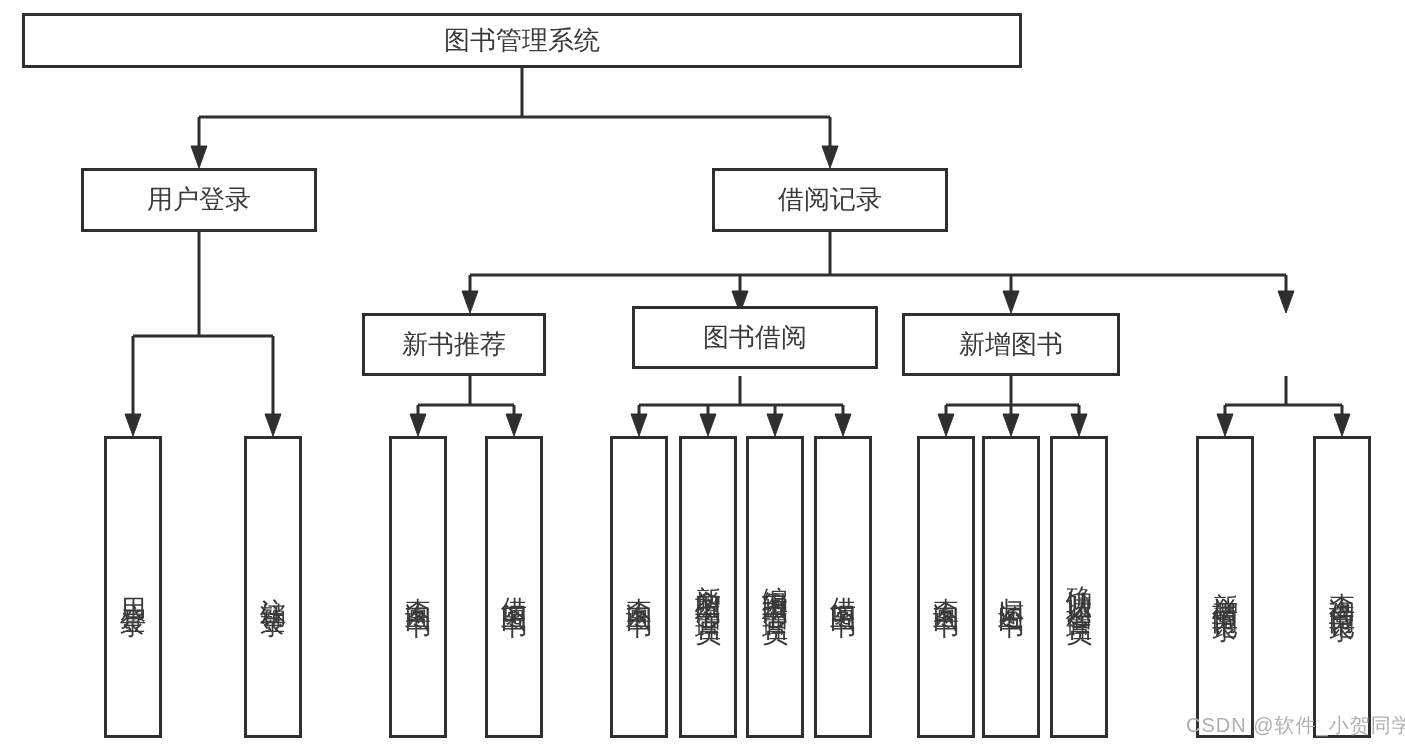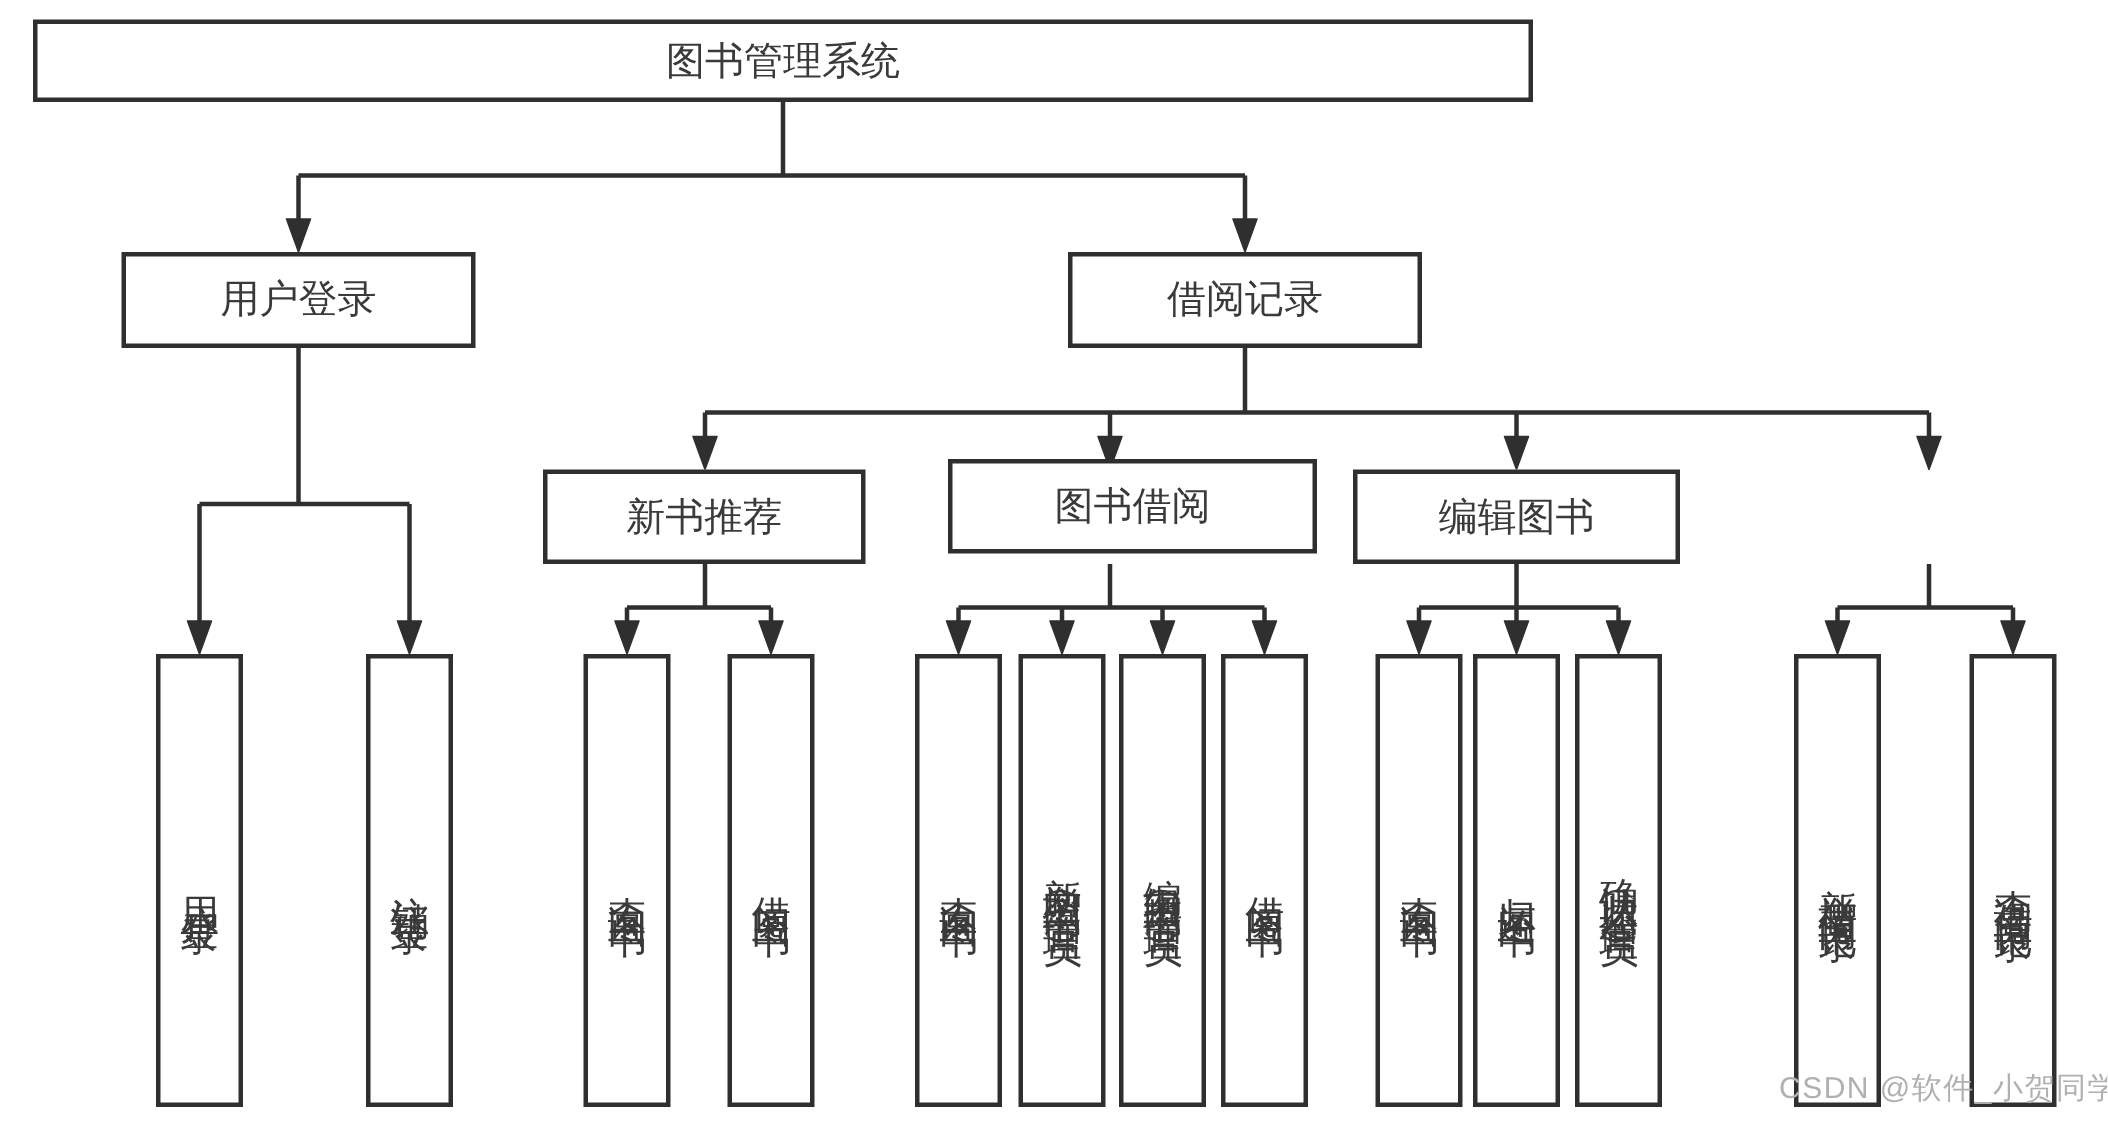--- a/index.html
+++ b/index.html
@@ -115,28 +115,28 @@
     <span>图书管理系统</span>
   </div>
 
   <div class="node" style="left:81px; top:168px; width:236px; height:64px;">
     <span>用户登录</span>
   </div>
   <div class="node" style="left:712px; top:168px; width:236px; height:64px;">
     <span>借阅记录</span>
   </div>
 
-  <div class="node" style="left:362px; top:313px; width:215px; height:63px;">
+  <div class="node" style="left:362px; top:313px; width:184px; height:63px;">
     <span>新书推荐</span>
   </div>
   <div class="node" style="left:632px; top:306px; width:246px; height:63px;">
     <span>图书借阅</span>
   </div>
   <div class="node" style="left:902px; top:313px; width:218px; height:63px;">
-    <span>编辑图书</span>
+    <span>新增图书</span>
   </div>
 
   <div class="node vertical" style="left:104px; top:436px; width:58px; height:302px;">
     <span>用户登录</span>
   </div>
   <div class="node vertical" style="left:244px; top:436px; width:58px; height:302px;">
     <span>注销登录</span>
   </div>
 
   <div class="node vertical" style="left:389px; top:436px; width:58px; height:302px;">

